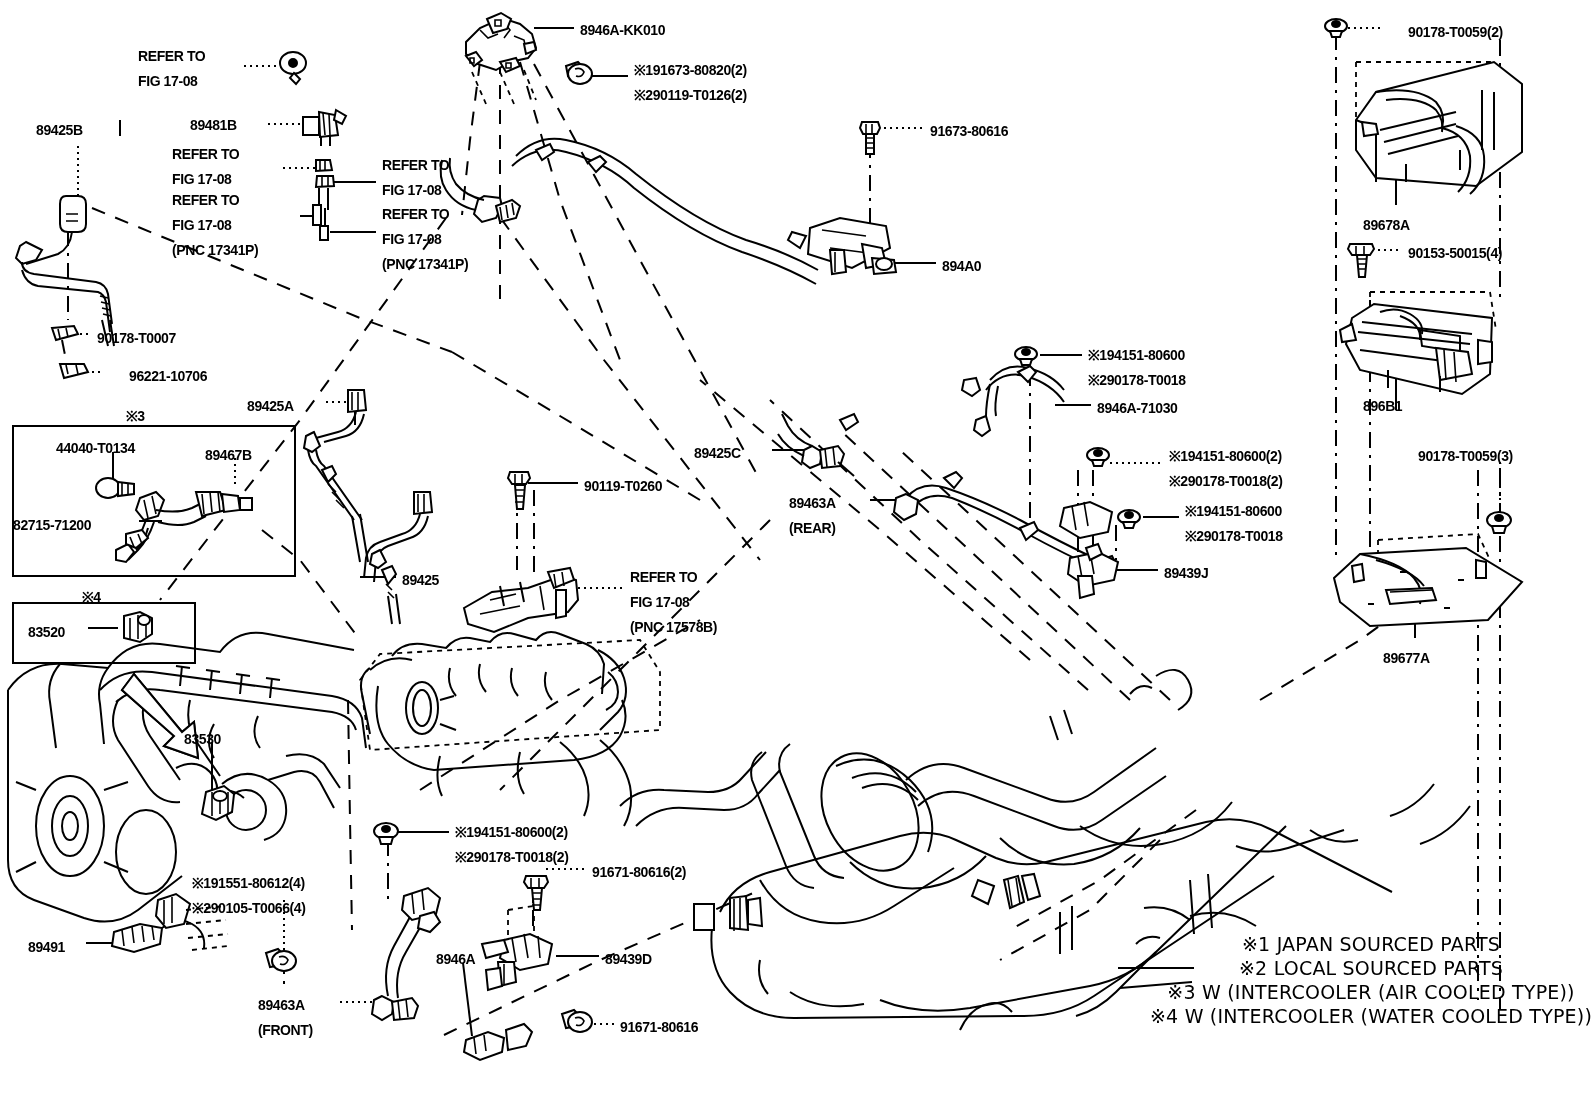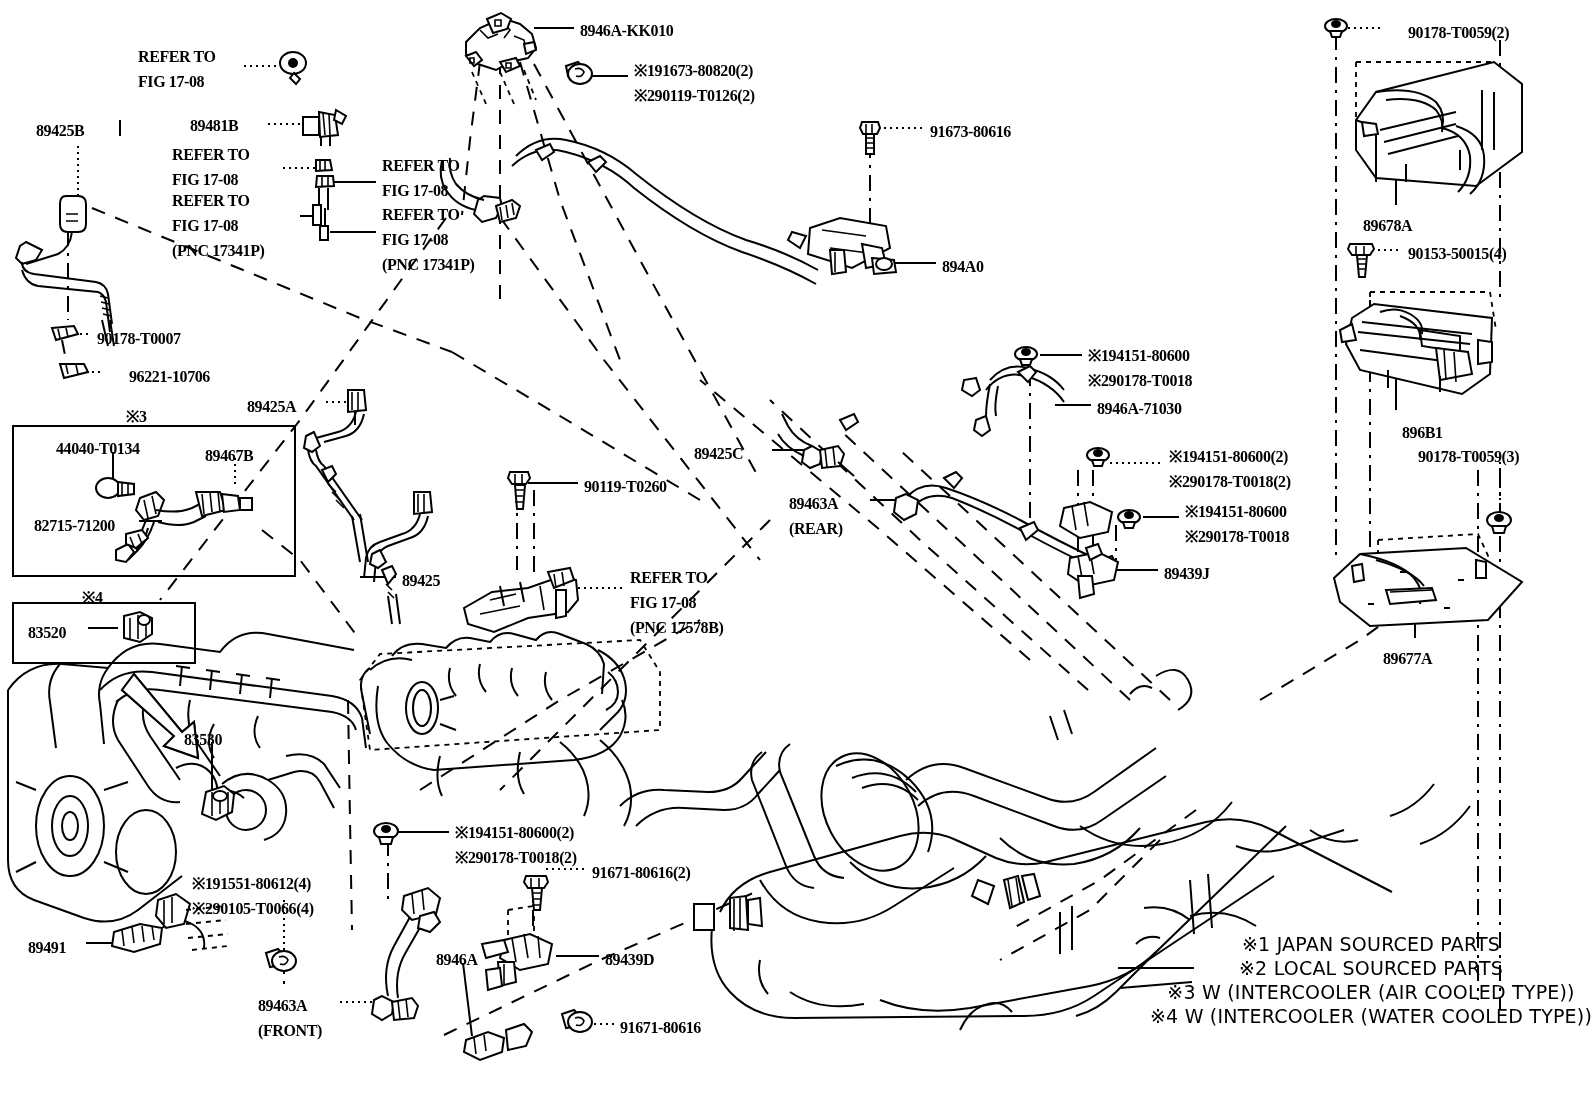--- a/index.html
+++ b/index.html
@@ -17,22 +17,22 @@
   }
   #artwork {
     position: absolute;
     left: 0; top: 0;
     width: 1592px;
     height: 1099px;
     pointer-events: none;
   }
   .lbl {
     position: absolute;
-    font-family: Liberation Serif, serif;
-    font-size: 16px;
+    font-family: Liberation Sans, sans-serif;
+    font-size: 14px;
     font-weight: 700;
     color: #000000;
     white-space: pre;
     line-height: 25px;
     letter-spacing: -0.4px;
   }
   .lbl.note {
     font-family: "DejaVu Sans", "Liberation Sans", sans-serif;
     font-size: 19px;
     font-weight: 400;
@@ -636,28 +636,28 @@
 FIG 17-08
 (PNC 17341P)</div>
       <div class="lbl" style="left: 580px; top: 18px;">8946A-KK010</div>
       <div class="lbl" style="left: 634px; top: 58px;">※191673-80820(2)
 ※290119-T0126(2)</div>
       <div class="lbl" style="left: 930px; top: 119px;">91673-80616</div>
       <div class="lbl" style="left: 942px; top: 254px; text-align: center;">894A0</div>
       <div class="lbl" style="left: 1390px; top: 20px; margin-left: 18px;">90178-T0059(2)</div>
       <div class="lbl" style="left: 1363px; top: 213px;">89678A</div>
       <div class="lbl" style="left: 1408px; top: 241px;">90153-50015(4)</div>
-      <div class="lbl" style="left: 1363px; top: 420px; margin-left: 39px;">896B1</div>
+      <div class="lbl" style="left: 1363px; top: 394px;">896B1</div>
       <div class="lbl" style="left: 1418px; top: 444px;">90178-T0059(3)</div>
       <div class="lbl" style="left: 97px; top: 326px;">90178-T0007</div>
       <div class="lbl" style="left: 106px; top: 364px; margin-left: 23px;">96221-10706</div>
       <div class="lbl" style="left: 126px; top: 404px;">※3</div>
       <div class="lbl" style="left: 56px; top: 436px;">44040-T0134</div>
       <div class="lbl" style="left: 205px; top: 443px;">89467B</div>
-      <div class="lbl" style="left: 13px; top: 513px; padding-left: 21px;">82715-71200</div>
+      <div class="lbl" style="left: 13px; top: 513px;">82715-71200</div>
       <div class="lbl" style="left: 82px; top: 585px;">※4</div>
       <div class="lbl" style="left: 28px; top: 620px;">83520</div>
       <div class="lbl" style="left: 247px; top: 394px;">89425A</div>
       <div class="lbl" style="left: 402px; top: 568px;">89425</div>
       <div class="lbl" style="left: 584px; top: 474px;">90119-T0260</div>
       <div class="lbl" style="left: 630px; top: 565px;">REFER TO
 FIG 17-08
 (PNC 17578B)</div>
       <div class="lbl" style="left: 694px; top: 441px;">89425C</div>
       <div class="lbl" style="left: 789px; top: 491px;">89463A

